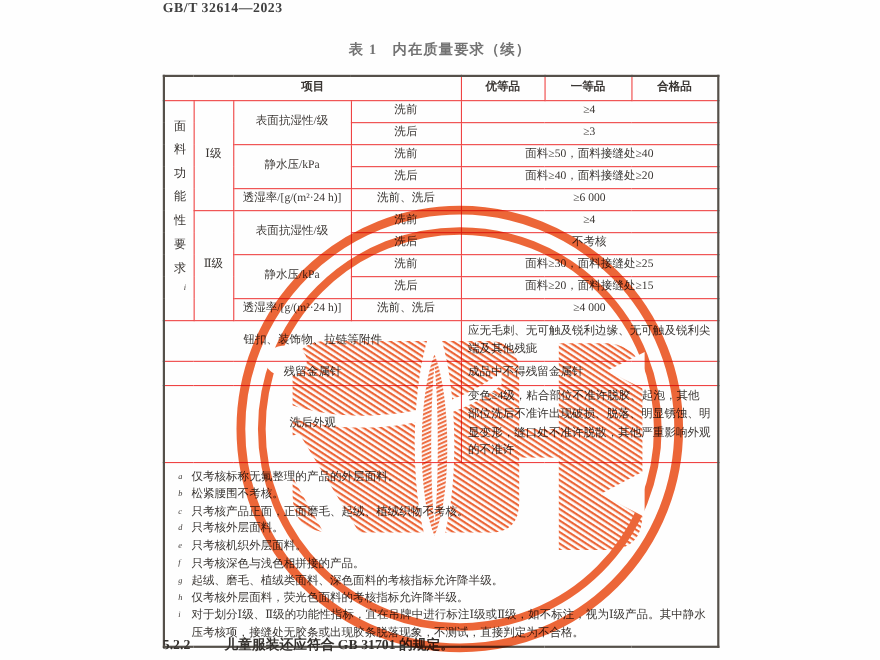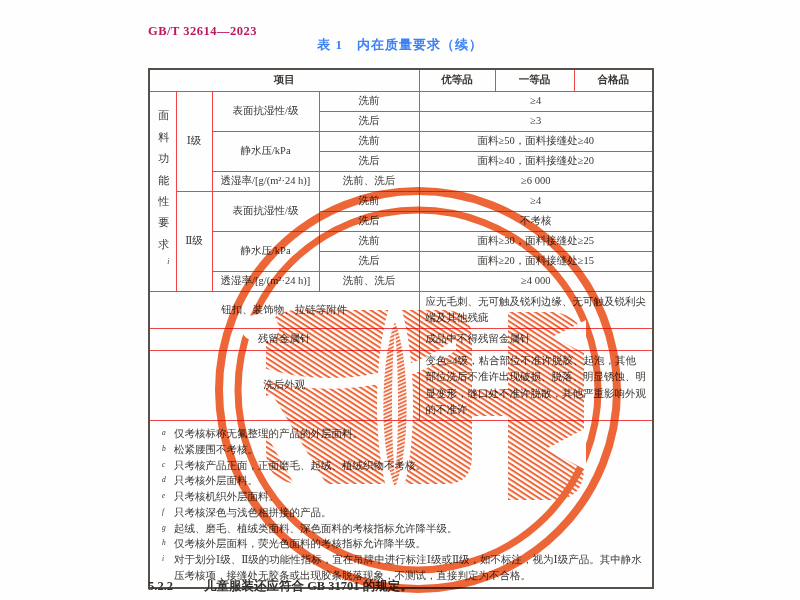--- a/index.html
+++ b/index.html
@@ -4,26 +4,26 @@
 <style>
   html,body{margin:0;padding:0;}
   body{
     width:800px;height:600px;overflow:hidden;position:relative;
     background:#ffffff;
     font-family:"Liberation Serif","DejaVu Serif",serif;
     color:#3a3633;
   }
   .page{position:absolute;inset:0;background:#fefefe;}
   .doc-number{
-    position:absolute;left:148px;top:24px;
-    font-size:12.5px;font-weight:600;letter-spacing:.5px;color:#be185d;
+    position:absolute;left:148px;top:0;
+    font-size:12.5px;font-weight:600;letter-spacing:.5px;color:#404040;
   }
   .table-caption{
     position:absolute;left:148px;top:36px;width:504px;
-    text-align:center;font-size:13px;font-weight:700;letter-spacing:1px;color:#3b82f6;
+    text-align:center;font-size:13px;font-weight:700;letter-spacing:1px;color:#737373;
   }
   table.qtable{
     position:absolute;left:148px;top:68px;width:504px;
     border-collapse:collapse;table-layout:fixed;
     font-size:10.5px;line-height:1.35;color:#3a3633;
     border:2px solid #55504a;
   }
   .qtable th,.qtable td{
     border:1px solid #ef4444;
     padding:1px 3px;

